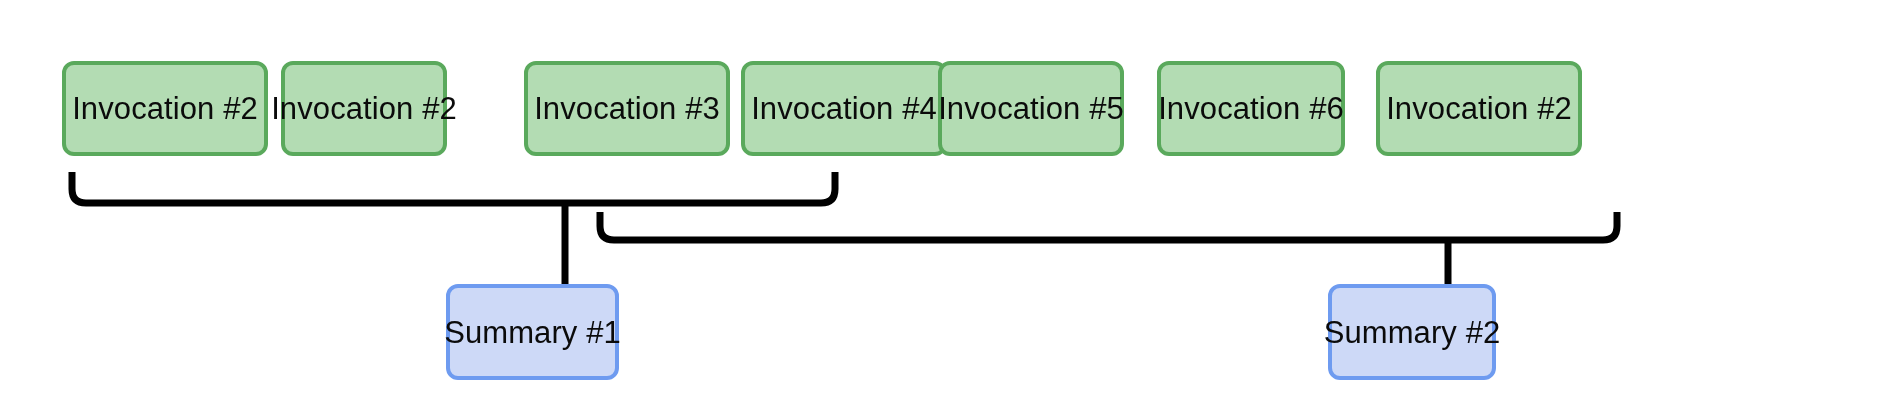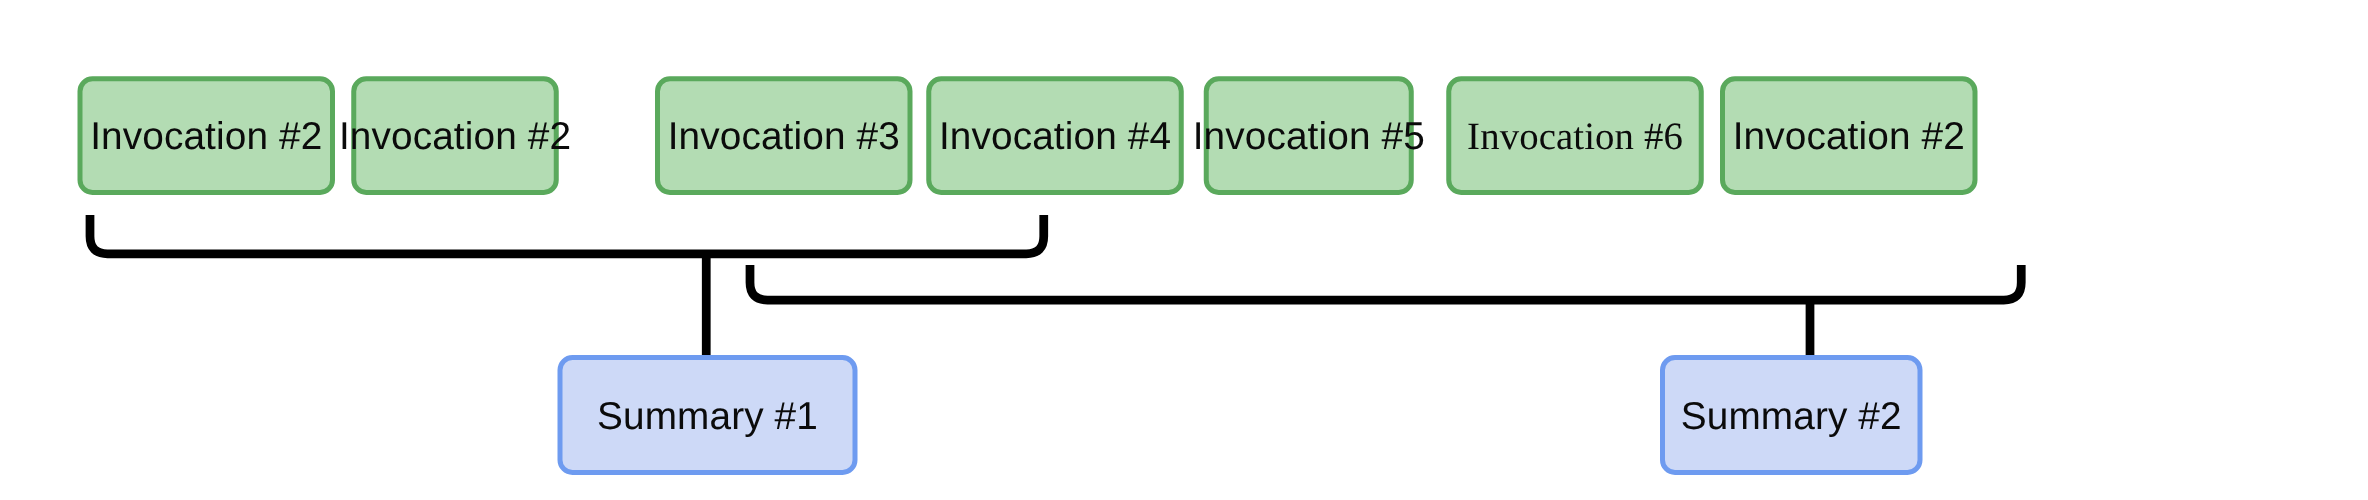--- a/index.html
+++ b/index.html
@@ -75,33 +75,33 @@
   </div>
 
   <div class="node invocation" style="left:524px; top:61px; width:206px;">
     <span class="node-label">Invocation #3</span>
   </div>
 
   <div class="node invocation" style="left:719px; top:61px; width:206px;margin-left:22px;">
     <span class="node-label">Invocation #4</span>
   </div>
 
-  <div class="node invocation" style="left:938px; top:61px; width:168px;margin-left:25px;">
+  <div class="node invocation" style="left:938px; top:61px; width:186px;">
     <span class="node-label">Invocation #5</span>
   </div>
 
-  <div class="node invocation" style="left:1157px; top:61px; width:206px;font-family:Liberation Serif, serif;">
+  <div class="node invocation" style="left:1157px; top:61px; width:188px;">
     <span class="node-label">Invocation #6</span>
   </div>
 
   <div class="node invocation" style="left:1376px; top:61px; width:206px;">
     <span class="node-label">Invocation #2</span>
   </div>
 
-  <div class="node summary" style="left:446px; top:284px; width:240px;">
+  <div class="node summary" style="left:446px; top:284px; width:173px;">
     <span class="node-label">Summary #1</span>
   </div>
 
-  <div class="node summary" style="left:1328px; top:284px; width:210px;text-align:right;">
+  <div class="node summary" style="left:1328px; top:284px; width:168px;text-align:right;">
     <span class="node-label">Summary #2</span>
   </div>
 
 </div>
 
 </body></html>

